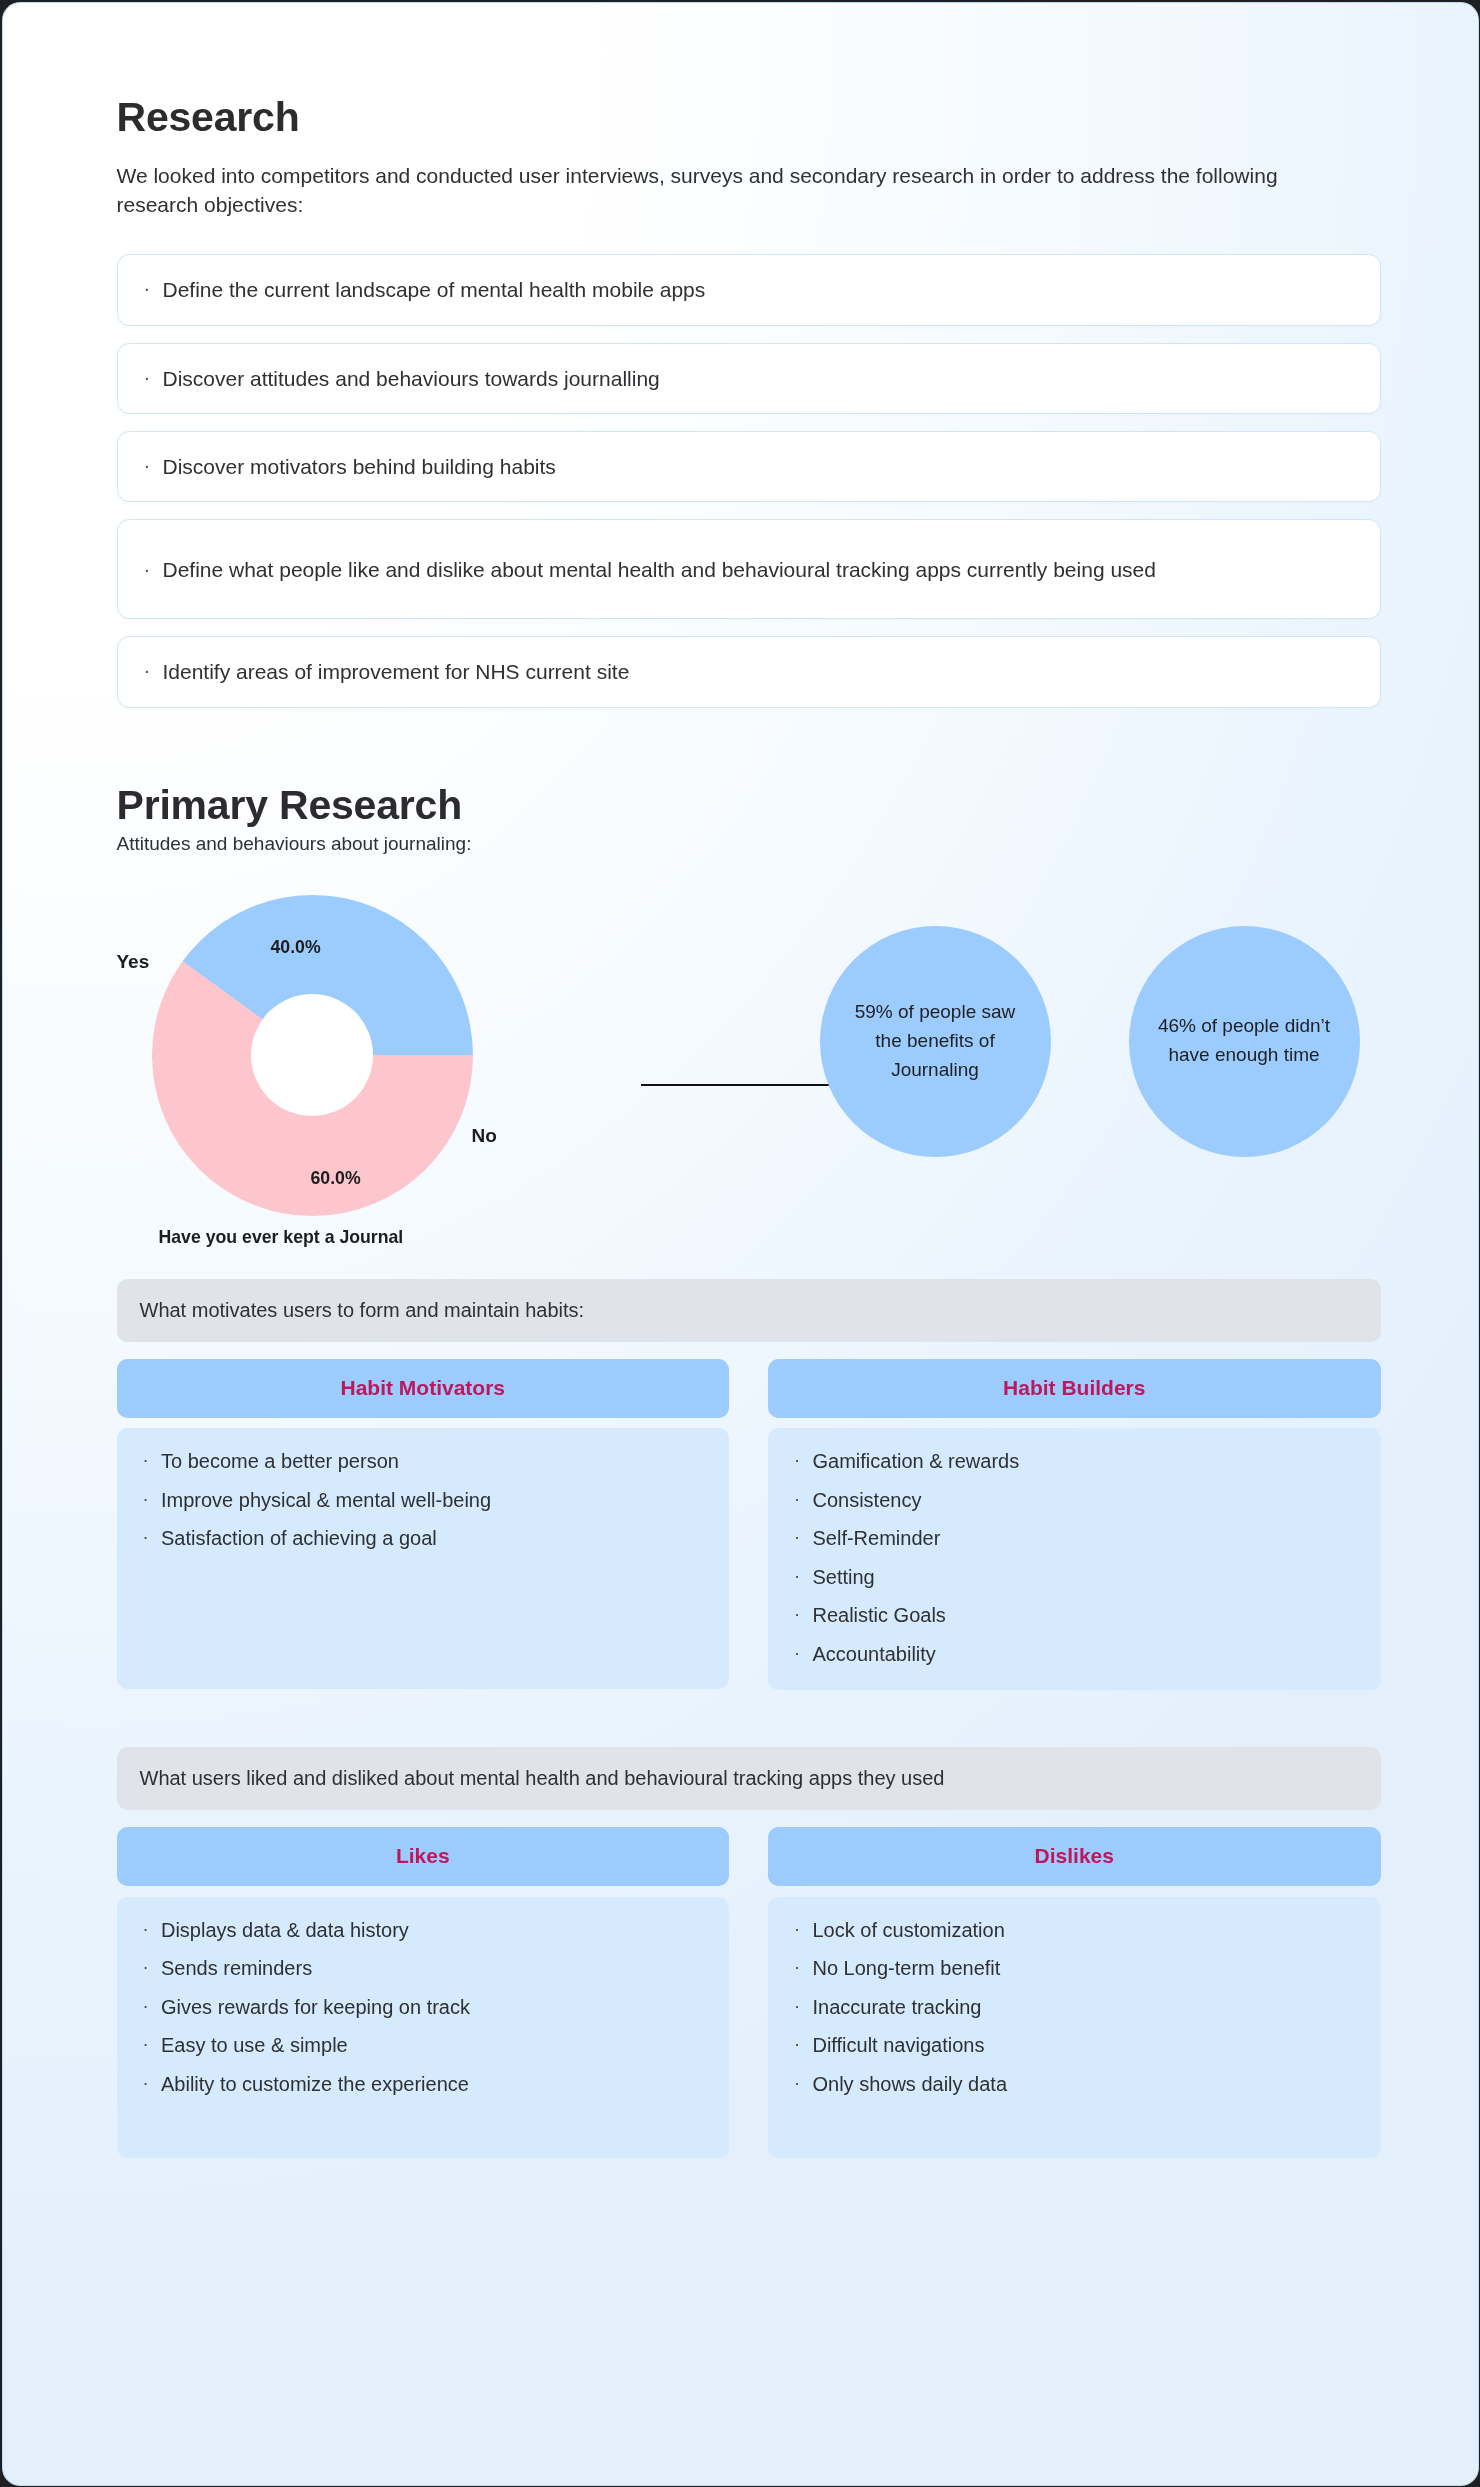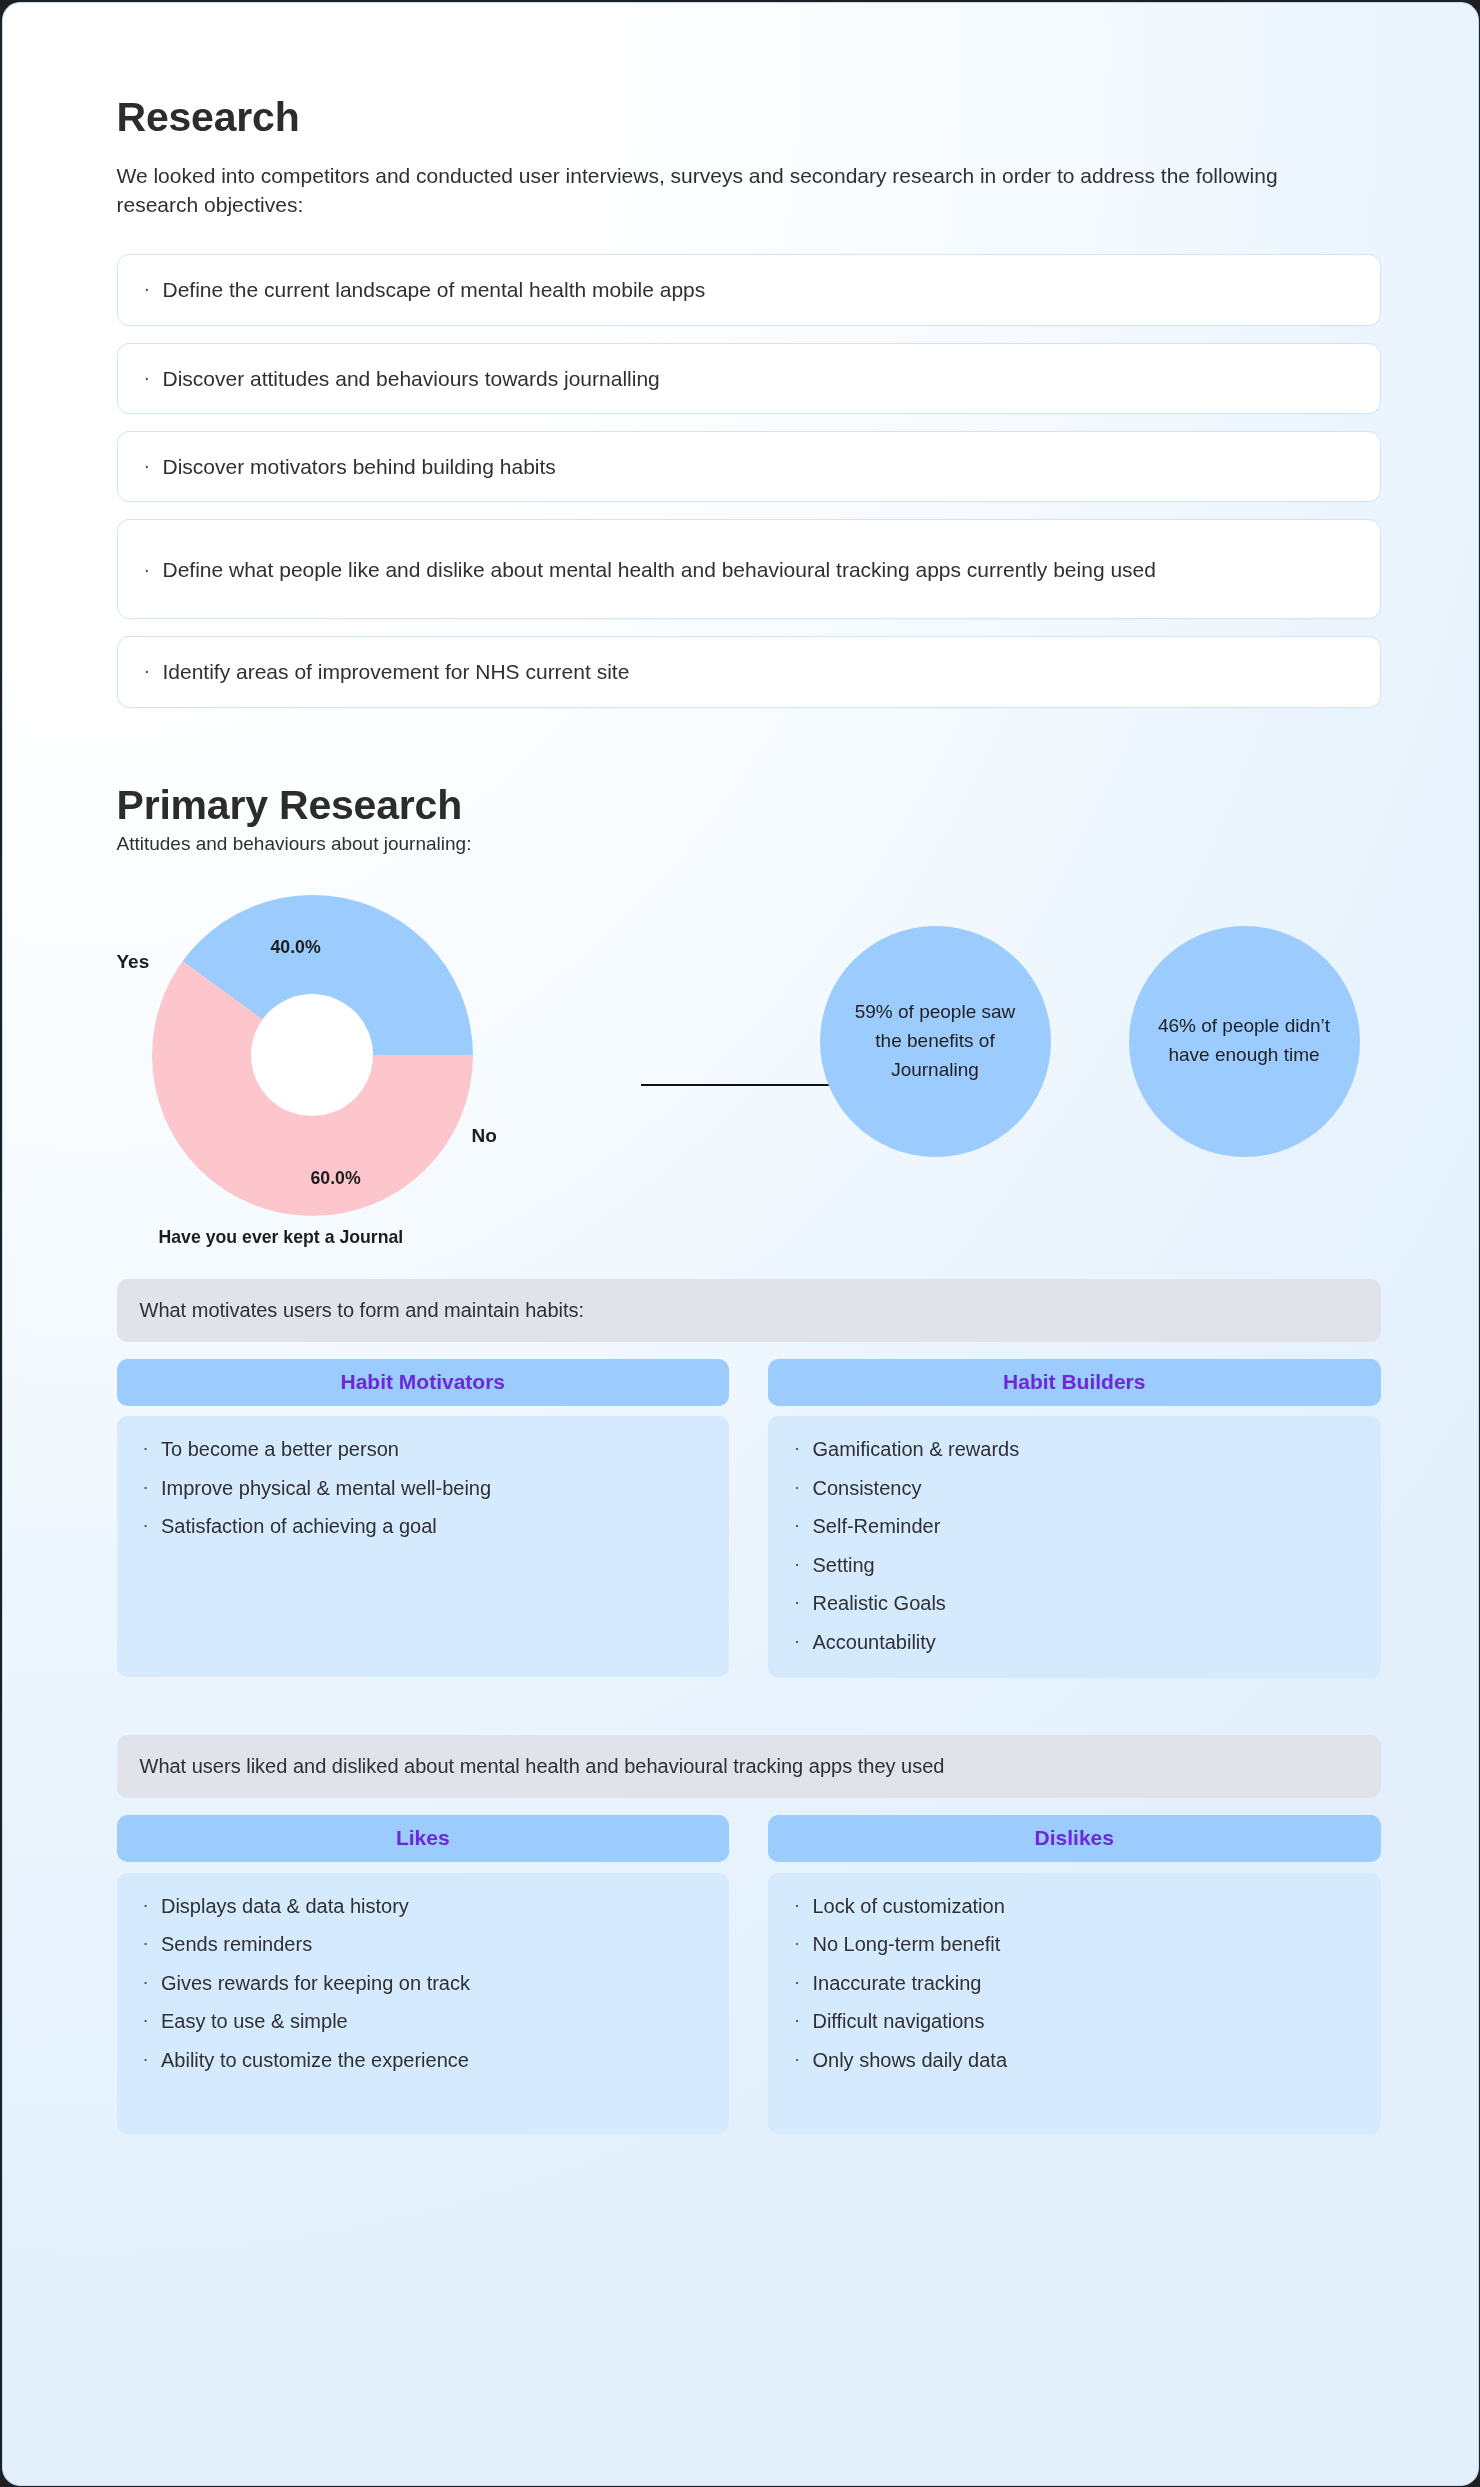--- a/index.html
+++ b/index.html
@@ -219,27 +219,27 @@
   .panels {
     display: flex;
     gap: 39px;
     margin-top: 17px;
   }
   .panel { flex: 1 1 0; min-width: 0; }
 
   .panel-head {
     background: #9ccbfd;
     border-radius: 10.8px;
-    height: 47px;
+    height: 59px;
     display: flex;
     align-items: center;
     justify-content: center;
     font-size: 21px;
     font-weight: 600;
-    color: #6d28d9;
+    color: #be185d;
   }
   .panel-body {
     margin-top: 10.8px;
     background: #d6eafd;
     border-radius: 10.8px;
     padding: 23px 26px 26px 26px;
     min-height: 261px;
   }
   .panel-body.short { min-height: 261px; }
   .panel-li {

